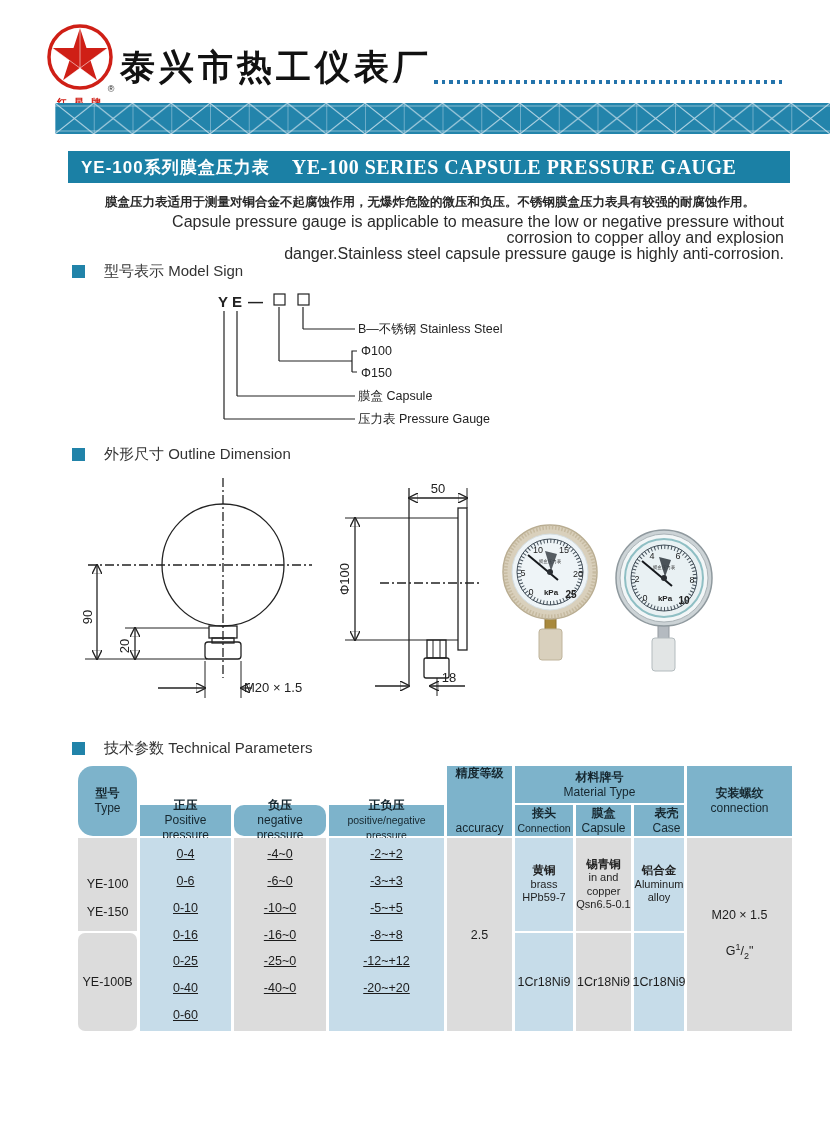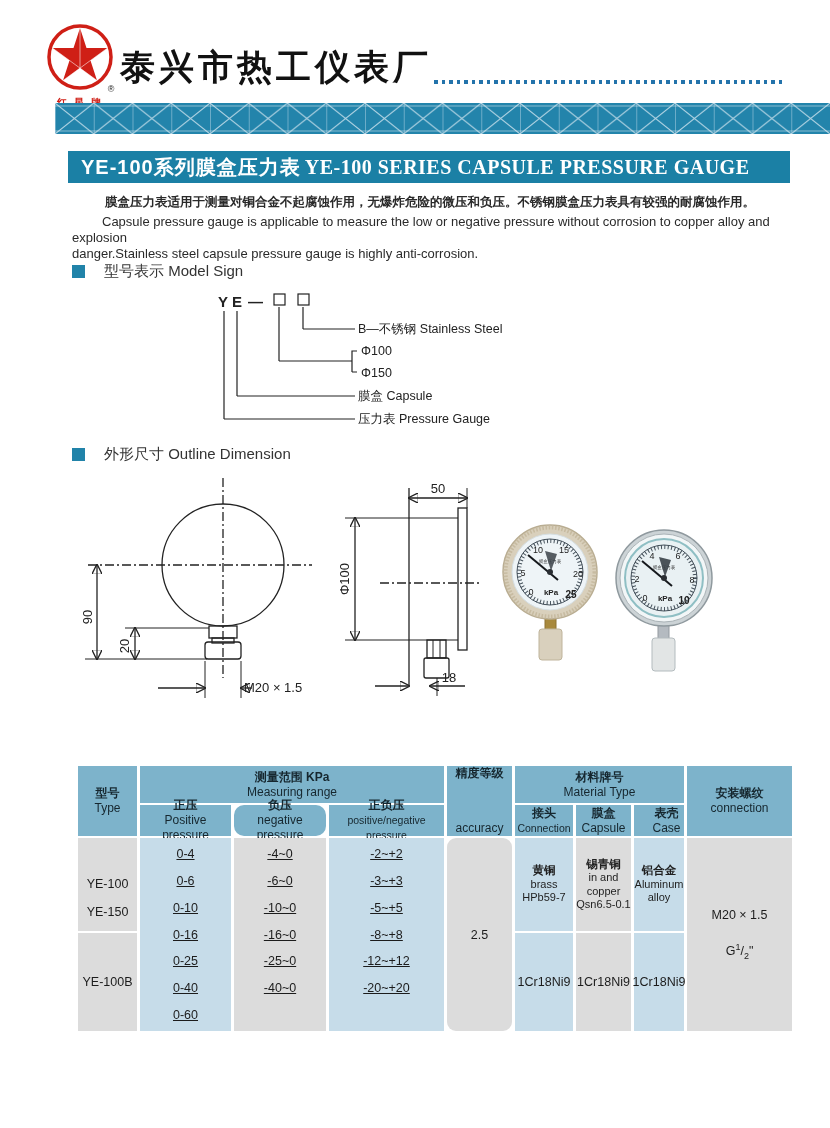--- a/index.html
+++ b/index.html
@@ -12,28 +12,28 @@
     color:#cf1f16;letter-spacing:7px;border-bottom:2px solid #cf1f16;padding-bottom:2px;white-space:nowrap;}
   .company{position:absolute;left:120px;top:44px;font-size:35px;font-weight:bold;
     letter-spacing:4px;color:#111;white-space:nowrap;}
   .dotline{position:absolute;left:434px;top:80px;width:352px;height:4px;
     background:repeating-linear-gradient(90deg,#2373ab 0 3.5px,transparent 3.5px 7.5px);}
   .band{position:absolute;left:55px;top:103px;}
 
   
   .titlebar{position:absolute;left:68px;top:151px;width:722px;height:32px;background:#1b80a5;
     color:#fff;display:flex;align-items:center;padding-left:13px;box-sizing:border-box;white-space:nowrap;}
-  .titlebar .cn{font-size:20px;font-weight:bold;letter-spacing:1px;}
-  .titlebar .en{font-size:20px;font-weight:bold;margin-left:4px;
+  .titlebar .cn{font-size:17px;font-weight:bold;letter-spacing:1px;}
+  .titlebar .en{font-size:20px;font-weight:bold;margin-left:22px;
     font-family:"Liberation Serif","DejaVu Serif",serif;letter-spacing:.5px;}
 
   
   .intro-cn{position:absolute;left:72px;top:194px;width:700px;font-size:12.5px;font-weight:bold;
     color:#2a2a2a;text-indent:33px;line-height:16px;}
-  .intro-en{position:absolute;left:72px;top:214px;width:712px;font-size:13px;color:#2a2a2a;line-height:16px;}
+  .intro-en{position:absolute;left:72px;top:214px;width:712px;font-size:16px;color:#2a2a2a;line-height:16px;text-align:right;}
   .intro-en .l1{text-indent:30px;}
 
   
   .sec{position:absolute;left:72px;display:flex;align-items:center;gap:19px;font-size:15px;color:#333;}
   .sq{width:13px;height:13px;background:#2183a9;flex:0 0 13px;}
 
   svg text{fill:#222;}
   .diag text{font-size:12.5px;font-family:"Liberation Sans",sans-serif;}
   .diag .model{font-size:15px;font-weight:bold;letter-spacing:4px;}
   .diag line,.diag path,.diag rect{stroke:#222;fill:none;stroke-width:1.2;}
@@ -51,31 +51,31 @@
       grid-template-columns:59px 91px 92px 115px 65px 58px 55px 50px 105px;
       grid-template-rows:37px 31px 93px 98px;gap:2px 3px;}
   .tp>div{display:flex;flex-direction:column;align-items:center;justify-content:center;text-align:center;}
   .hd{background:#7db3cb;color:#16272f;line-height:15px;}
   .hd .cn{font-size:12px;font-weight:bold;}
   .hd .en{font-size:12px;}
   .hd .en-sm{font-size:10.5px;}
   .blue{background:#c6dce9;}
   .gray{background:#dcdcdc;}
   .val{font-size:12.5px;color:#1c1c1c;}
-  .c1{grid-column:1;grid-row:1/3;} .c2h{grid-column:2/5;grid-row:1;}
+  .c1{grid-column:1;grid-row:1/3;border-radius:15px;} .c2h{grid-column:2/5;grid-row:1;}
   .s2{grid-column:2;grid-row:2;} .s3{grid-column:3;grid-row:2;border-radius:10px;} .s4{grid-column:4;grid-row:2;}
   .c5{grid-column:5;grid-row:1/3;gap:40px;} .c6h{grid-column:6/9;grid-row:1;}
   .s6{grid-column:6;grid-row:2;} .s7{grid-column:7;grid-row:2;} .s8{grid-column:8;grid-row:2;padding-left:15px;}
   .c9{grid-column:9;grid-row:1/3;}
   .tb1{grid-column:1;grid-row:3;justify-content:center;padding-top:26px;gap:14px;}
-  .tb2{grid-column:1;grid-row:4;}
+  .tb2{grid-column:1;grid-row:4;border-radius:7px;}
   .rngP{grid-column:2;grid-row:3/5;} .rngN{grid-column:3;grid-row:3/5;} .rngB{grid-column:4;grid-row:3/5;}
   .rng{justify-content:space-between !important;padding:3px 0;box-sizing:border-box;text-decoration:underline;}
   .rng span{flex:1;display:flex;align-items:center;justify-content:center;}
-  .acc{grid-column:5;grid-row:3/5;border-radius:9px;}
+  .acc{grid-column:5;grid-row:3/5;}
   .m6a{grid-column:6;grid-row:3;} .m6b{grid-column:6;grid-row:4;}
   .m7a{grid-column:7;grid-row:3;} .m7b{grid-column:7;grid-row:4;}
   .m8a{grid-column:8;grid-row:3;} .m8b{grid-column:8;grid-row:4;}
   .thr{grid-column:9;grid-row:3/5;gap:20px;}
   .mat{font-size:11px;line-height:13.5px;}
   .mat .cnb{font-weight:bold;font-size:11.5px;}
   .thr .val sup,.thr .val sub{font-size:9px;}
 </style>
 </head>
 <body>
@@ -226,30 +226,30 @@
     <text x="39" y="39" font-size="9">4</text>
     <text x="65" y="39" font-size="9">6</text>
     <text x="79" y="63" font-size="9">8</text>
     <text x="71" y="84" font-size="10" font-weight="bold">10</text>
     <text x="52" y="81" font-size="8" font-weight="bold">kPa</text>
     <polygon points="46,37 58,40 52,57" fill="#3a4148" opacity="0.9"></polygon>
     <line x1="59" y1="66" x2="29" y2="41" stroke="#15181c" stroke-width="2"></line>
     <circle cx="51" cy="58" r="3" fill="#2a2e33"></circle>
   </svg>
 
+  <div class="sec" style="top:739px;">
+    <span class="sq"></span>
+    <span>技术参数 Technical Parameters</span>
+  </div>
 
   <div class="tp">
 
     <div class="hd c1">
       <span class="cn">型号</span>
       <span class="en">Type</span>
-    </div>
-    <div class="hd c2h">
-      <span class="cn">测量范围 KPa</span>
-      <span class="en">Measuring range</span>
     </div>
     <div class="hd s2">
       <span class="cn">正压</span>
       <span class="en">Positive pressure</span>
     </div>
     <div class="hd s3">
       <span class="cn">负压</span>
       <span class="en">negative pressure</span>
     </div>
     <div class="hd s4">

